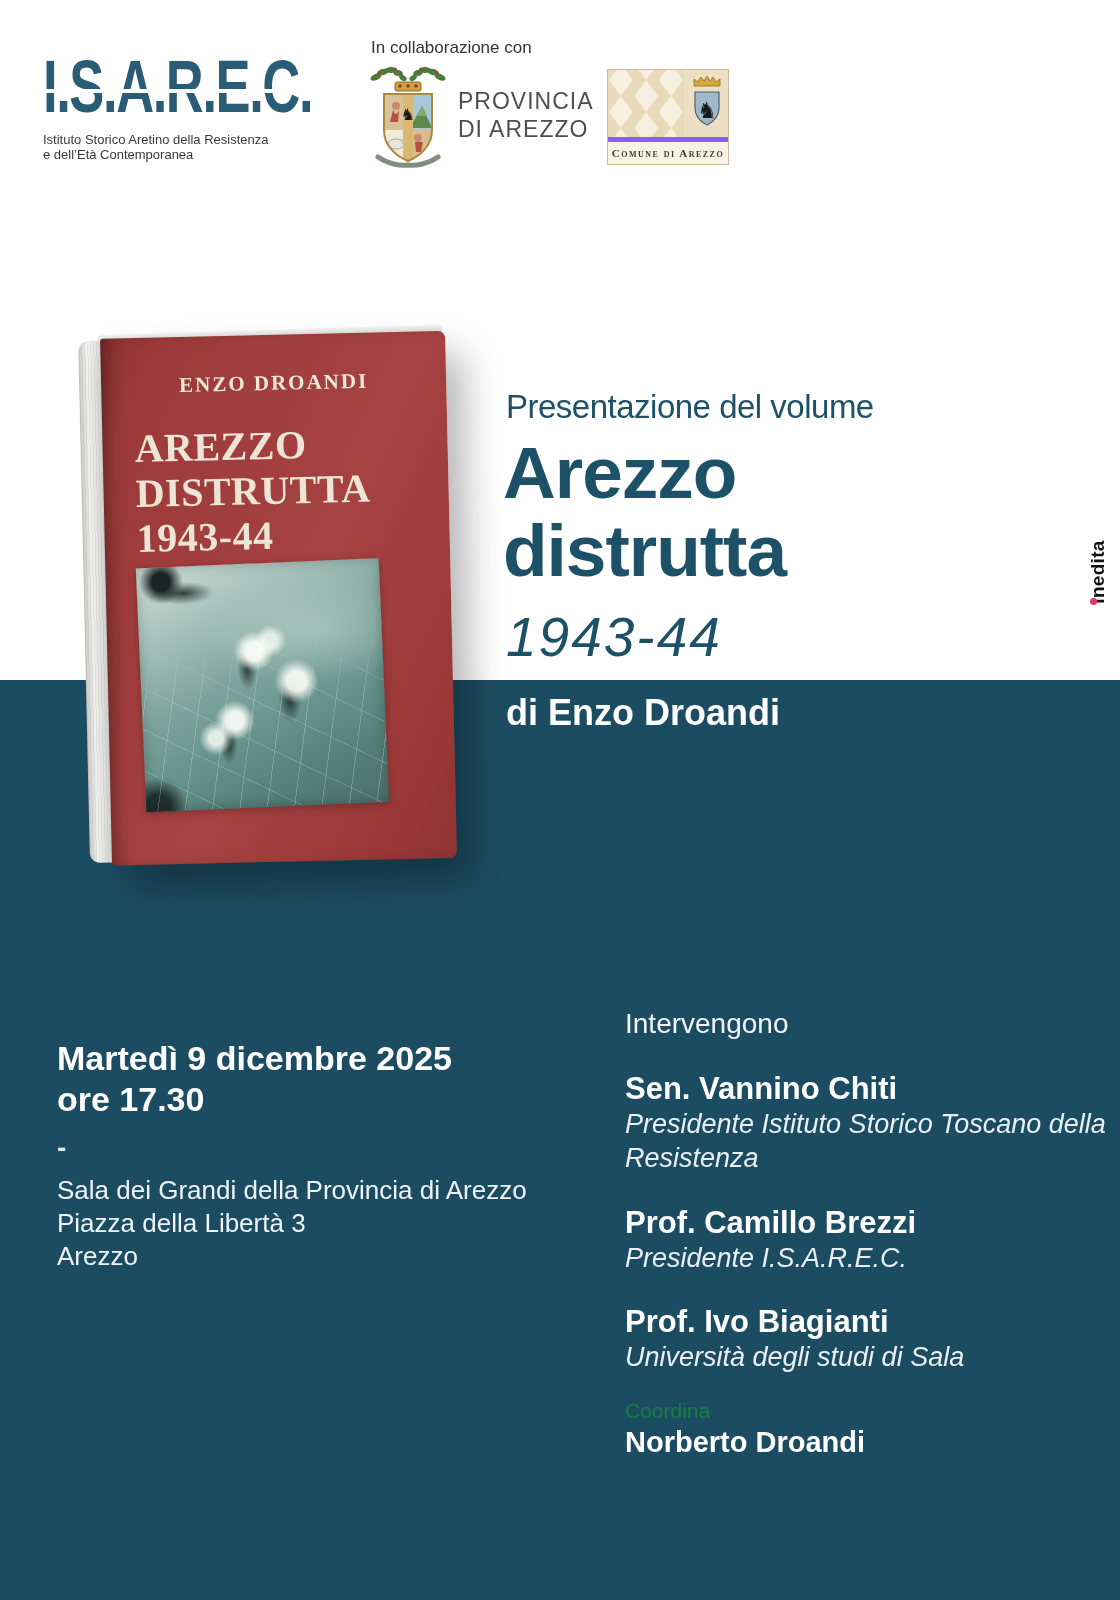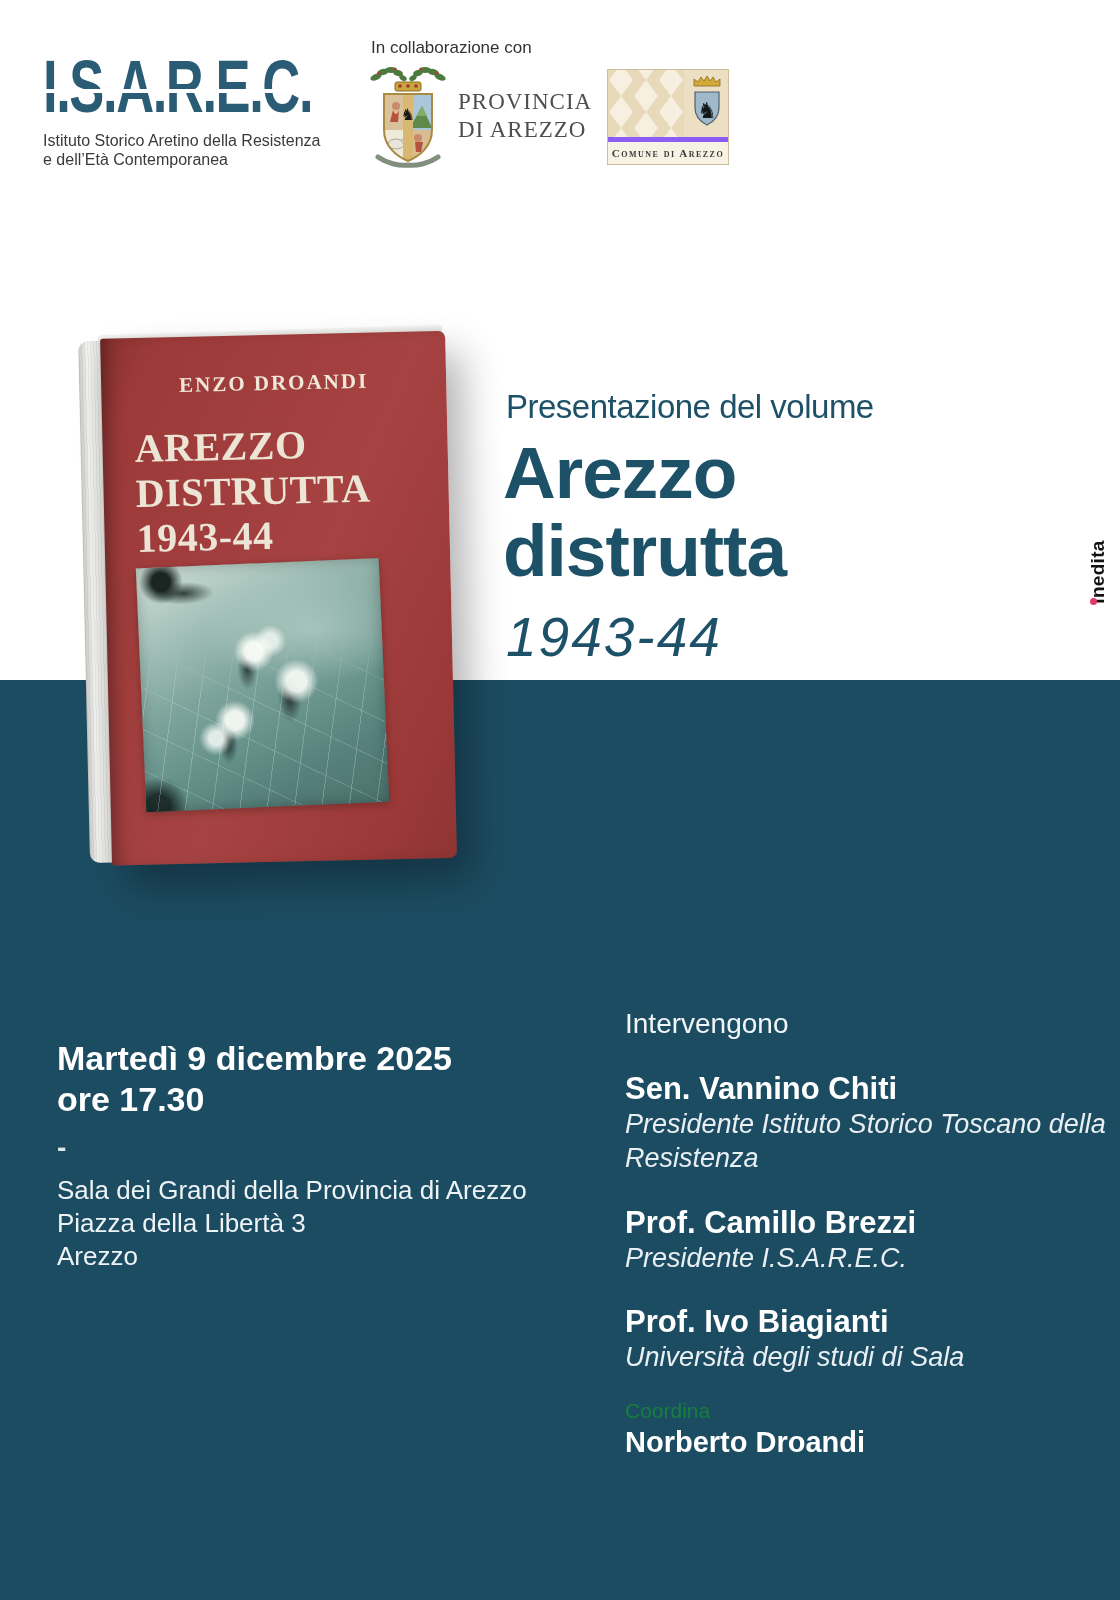--- a/index.html
+++ b/index.html
@@ -5,26 +5,26 @@
   html,body{margin:0;padding:0;background:#777;}
   .page{position:relative;width:1120px;height:1600px;margin:0 auto;background:#ffffff;
         font-family:"Liberation Sans",sans-serif;overflow:hidden;}
   .teal-band{position:absolute;left:0;top:680px;right:0;bottom:0;background:#1c4c61;}
 
   
   .isarec{position:absolute;left:43px;top:50px;width:300px;}
   .isarec-acronym{font-size:74px;font-weight:700;line-height:1;color:#2b5c76;
                   letter-spacing:-2px;transform:scaleX(0.71);transform-origin:left top;white-space:nowrap;}
   .isarec-strike{position:absolute;left:0;top:39px;width:272px;height:4px;background:#ffffff;}
-  .isarec-sub{margin-top:8px;font-size:16px;line-height:1.16;color:#3a3a3a;}
+  .isarec-sub{margin-top:8px;font-size:13px;line-height:1.16;color:#3a3a3a;}
 
   
   .collab-label{position:absolute;left:371px;top:38px;font-size:17px;color:#333333;}
   .prov-crest{position:absolute;left:366px;top:60px;}
-  .prov-name{position:absolute;left:458px;top:88px;font-family:Liberation Serif, serif;
+  .prov-name{position:absolute;left:458px;top:88px;font-family:Liberation Sans, sans-serif;
              font-size:23px;line-height:1.2;color:#4e4e4e;letter-spacing:1px;}
   .comune{position:absolute;left:607px;top:69px;width:122px;height:96px;background:#e8d9b9;
           border:1px solid #cbbd9a;box-sizing:border-box;}
   .comune svg{position:absolute;left:0;top:0;}
   .comune-caption{position:absolute;left:0;right:0;bottom:0;height:22px;background:#f7f2e3;
           border-top:5px solid #8b5cf6;display:flex;align-items:center;justify-content:center;
           font-family:"Liberation Serif",serif;font-variant:small-caps;font-weight:700;
           font-size:11px;letter-spacing:1.5px;color:#3b3b3b;}
 
   
@@ -209,20 +209,21 @@
       <div class="book-photo"></div>
     </div>
   </div>
 
   <div class="hero-kicker">Presentazione del volume</div>
   <div class="hero-title">
     <div>Arezzo</div>
     <div>distrutta</div>
   </div>
   <div class="hero-years">1943-44</div>
+  <div class="hero-byline">di Enzo Droandi</div>
 
   <div class="inedita">
     <div class="inedita-txt">inedita</div>
     <div class="inedita-dot"></div>
   </div>
 
   <div class="event">
     <div class="event-datetime">
       <div>Martedì 9 dicembre 2025</div>
       <div>ore 17.30</div>

